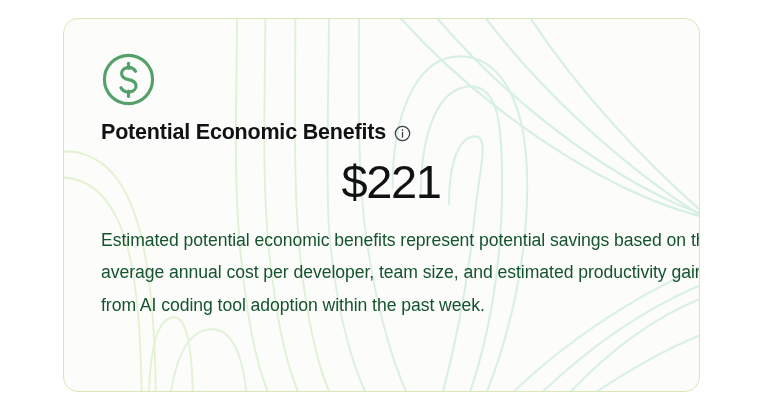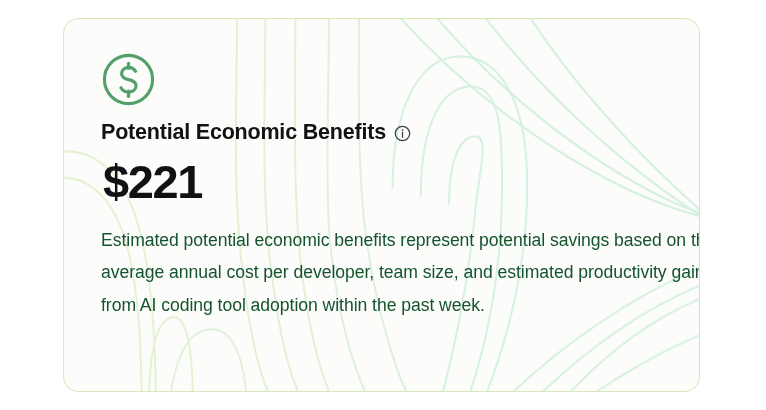--- a/index.html
+++ b/index.html
@@ -83,25 +83,26 @@
     height: 17px;
     display: block;
     flex: 0 0 auto;
     cursor: pointer;
     margin-top: 2px;
   }
 
   
   .card-value {
     font-size: 47px;
-    font-weight: 700;
+    font-weight: 400;
     color: #101113;
     letter-spacing: -1.4px;
     line-height: 1;
     margin: 13px 0 0 2px;
+    text-align: center;
   }
 
   
   .card-desc {
     margin: 19px 0 0 0;
     width: 650px;
     font-size: 17.6px;
     line-height: 32.5px;
     color: #14532d;
     letter-spacing: -0.05px;

